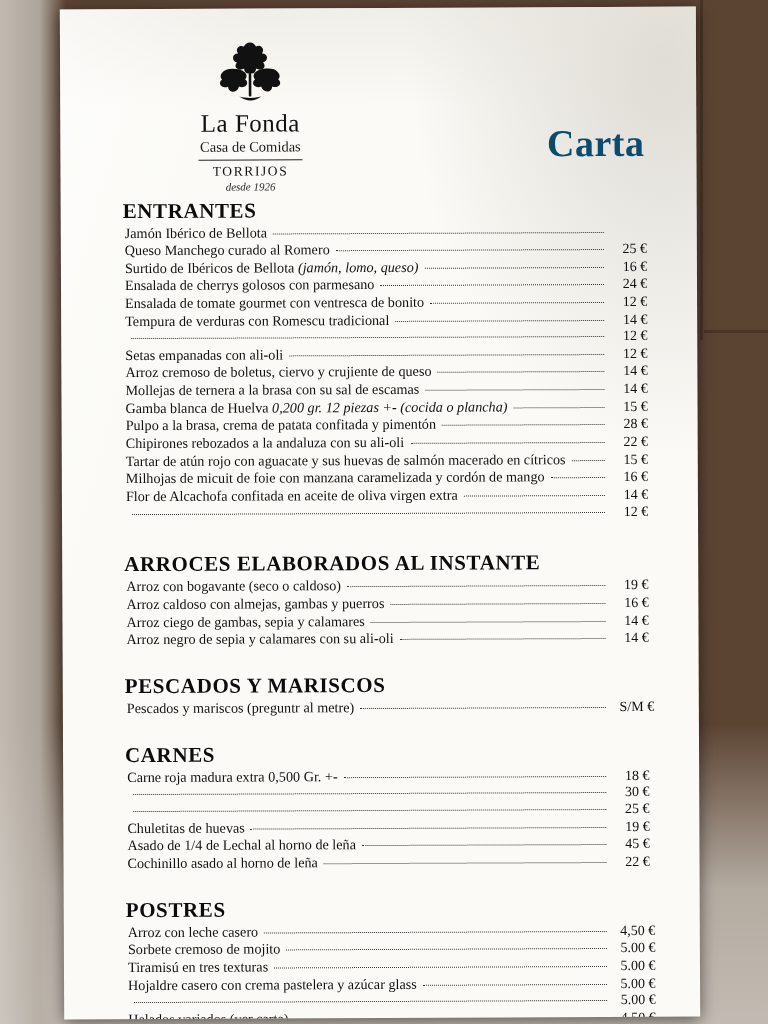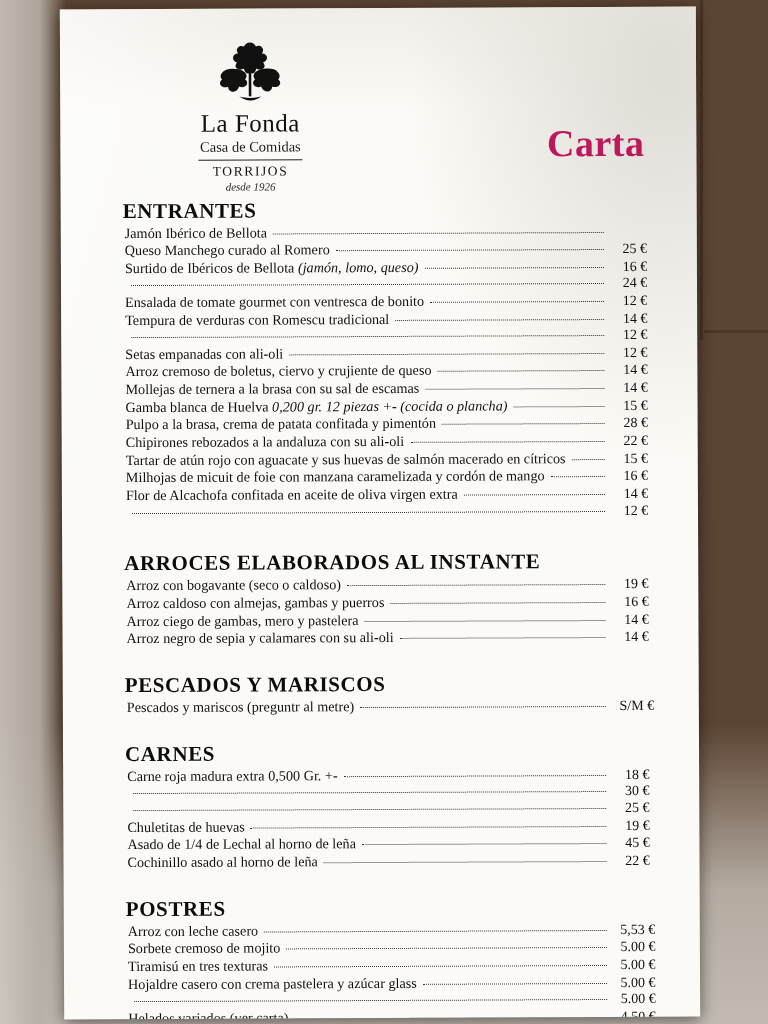--- a/index.html
+++ b/index.html
@@ -119,21 +119,21 @@
     margin-top: 1px;
   }
   .carta {
     position: absolute;
     right: 18px;
     top: 96px;
     font-family: "Liberation Serif", serif;
     font-weight: bold;
     font-size: 38px;
     letter-spacing: .5px;
-    color: #be185d;
+    color: #0c4a6e;
   }
 
   
   .section { margin-bottom: 16px; }
   .section-title {
     font-family: "Liberation Serif", serif;
     font-weight: bold;
     font-size: 21px;
     letter-spacing: .6px;
     color: #0c0c0c;
@@ -214,20 +214,21 @@
             <span class="nm">Queso Manchego curado al Romero</span>
             <span class="dots"></span>
             <span class="price">25 €</span>
           </div>
           <div class="item">
             <span class="nm">Surtido de Ibéricos de Bellota <i>(jamón, lomo, queso)</i></span>
             <span class="dots"></span>
             <span class="price">16 €</span>
           </div>
           <div class="item">
+            <span class="nm">Ensalada de cherrys golosos con parmesano</span>
             <span class="dots"></span>
             <span class="price">24 €</span>
           </div>
           <div class="item">
             <span class="nm">Ensalada de tomate gourmet con ventresca de bonito</span>
             <span class="dots"></span>
             <span class="price">12 €</span>
           </div>
           <div class="item">
             <span class="nm">Tempura de verduras con Romescu tradicional</span>
@@ -296,21 +297,21 @@
             <span class="nm">Arroz con bogavante (seco o caldoso)</span>
             <span class="dots"></span>
             <span class="price">19 €</span>
           </div>
           <div class="item">
             <span class="nm">Arroz caldoso con almejas, gambas y puerros</span>
             <span class="dots"></span>
             <span class="price">16 €</span>
           </div>
           <div class="item">
-            <span class="nm">Arroz ciego de gambas, mero y pastelera</span>
+            <span class="nm">Arroz ciego de gambas, sepia y calamares</span>
             <span class="dots"></span>
             <span class="price">14 €</span>
           </div>
           <div class="item">
             <span class="nm">Arroz negro de sepia y calamares con su ali-oli</span>
             <span class="dots"></span>
             <span class="price">14 €</span>
           </div>
         </div>
         <div class="gap-md"></div>
@@ -353,21 +354,21 @@
             <span class="dots"></span>
             <span class="price">22 €</span>
           </div>
         </div>
         <div class="gap-md"></div>
         <div class="section">
           <div class="section-title">POSTRES</div>
           <div class="item">
             <span class="nm">Arroz con leche casero</span>
             <span class="dots"></span>
-            <span class="price">5,53 €</span>
+            <span class="price">4,50 €</span>
           </div>
           <div class="item">
             <span class="nm">Sorbete cremoso de mojito</span>
             <span class="dots"></span>
             <span class="price">5.00 €</span>
           </div>
           <div class="item">
             <span class="nm">Tiramisú en tres texturas</span>
             <span class="dots"></span>
             <span class="price">5.00 €</span>

